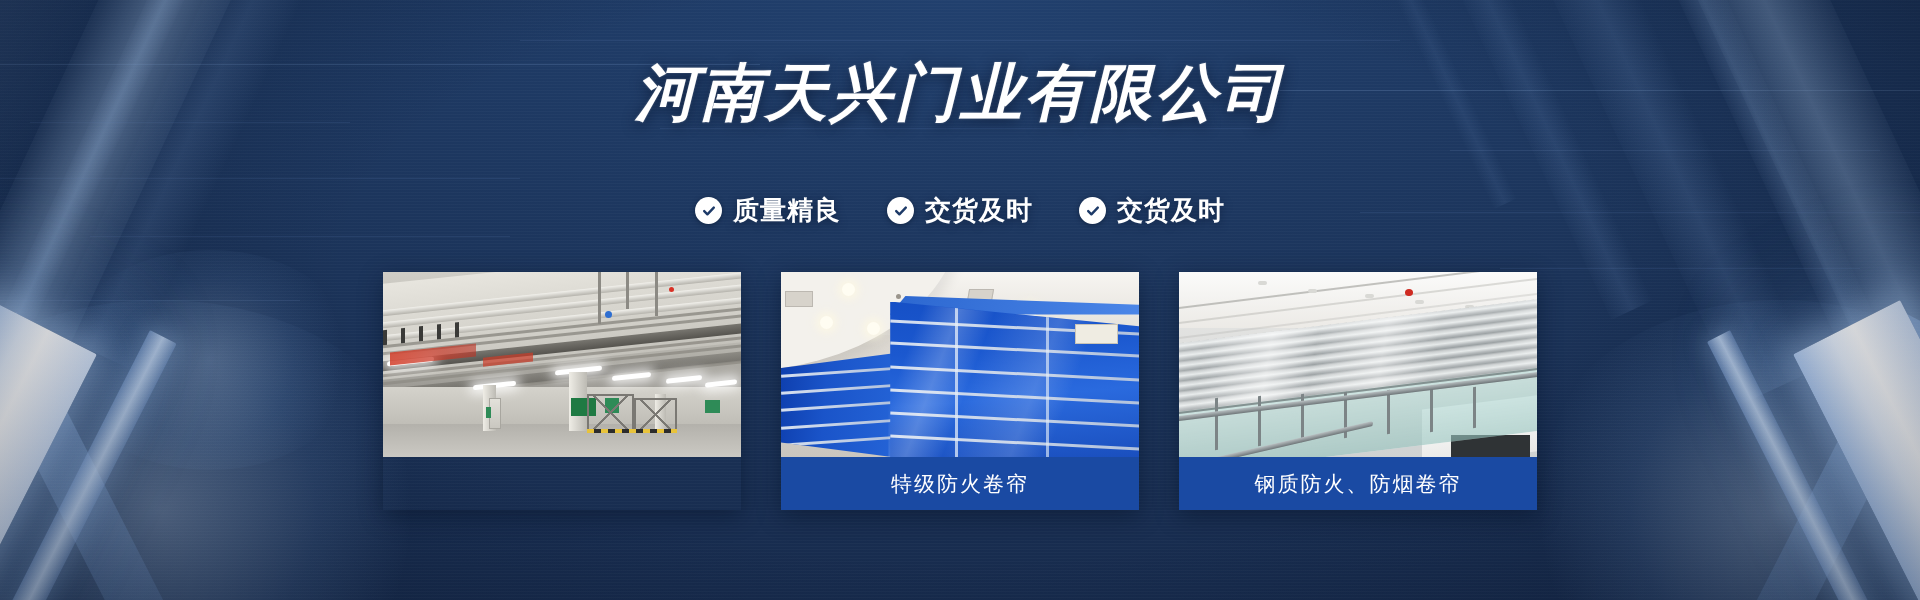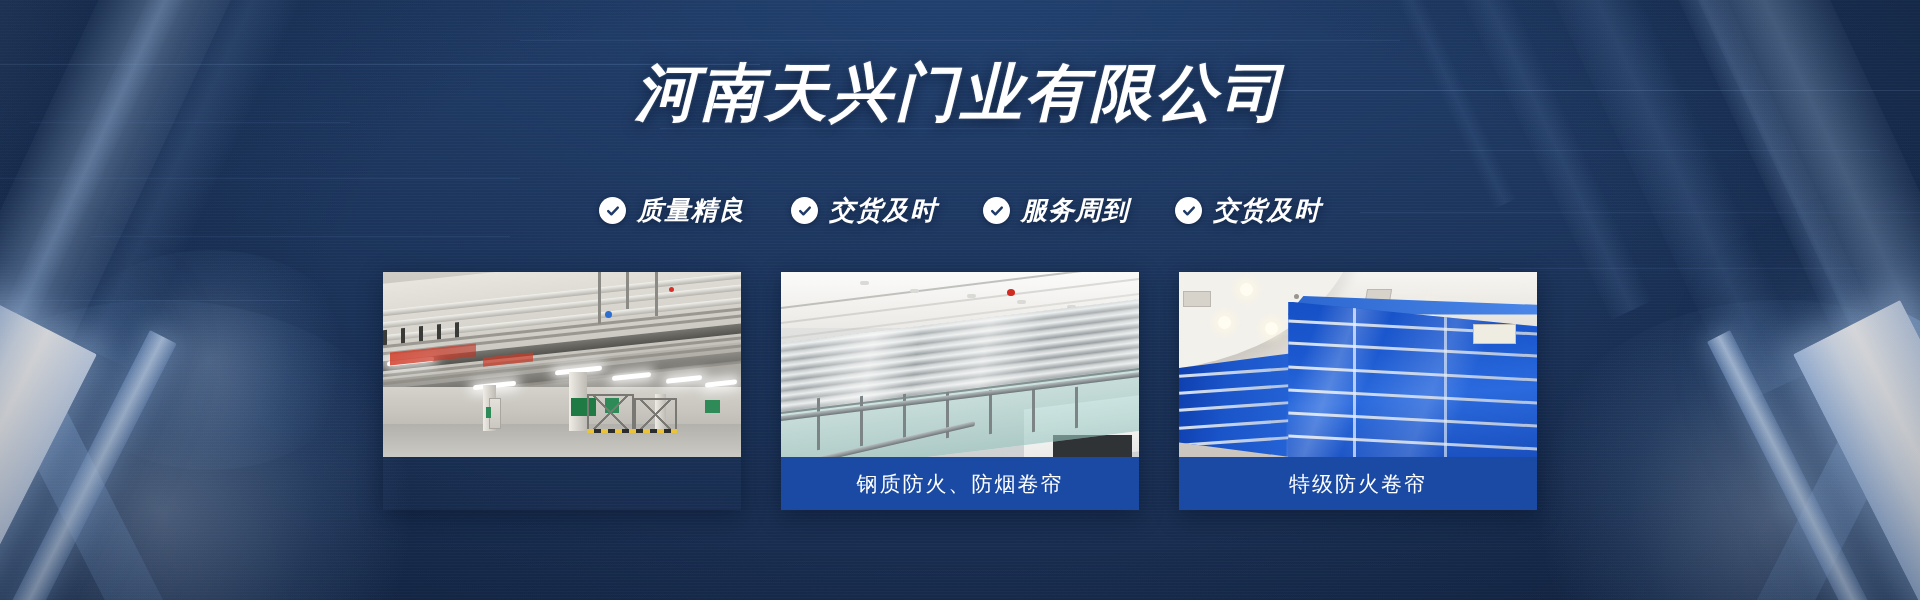--- a/index.html
+++ b/index.html
@@ -119,21 +119,21 @@
   }
   .feature{ display:flex; align-items:center; gap:11px; }
   .chk{
     width:27px; height:27px; border-radius:50%;
     background:#ffffff; flex:0 0 auto;
     display:flex; align-items:center; justify-content:center;
     box-shadow:0 1px 5px rgba(6,18,40,0.5);
   }
   .chk svg{ display:block; }
   .feature-label{
-    font-size:26px; font-weight:700; font-style:italic; color:#ffffff;
+    font-size:26px; font-weight:700; color:#ffffff;
     letter-spacing:1px; white-space:nowrap;
     font-family:"DejaVu Sans","Liberation Sans",sans-serif;
     text-shadow:0 2px 8px rgba(8,22,48,0.6);
   }
 
   .cards{
     position:absolute; left:0; right:0; top:272px;
     display:flex; justify-content:center; gap:40px;
   }
   .card{
@@ -310,28 +310,20 @@
 
       <div class="feature">
         <span class="chk">
           <svg width="16" height="16" viewBox="0 0 16 16" aria-hidden="true">
             <path d="M3.2 8.1 L6.4 11.3 L12.8 4.6" fill="none" stroke="#1d3a68" stroke-width="2.4" stroke-linecap="round" stroke-linejoin="round"></path>
           </svg>
         </span>
         <span class="feature-label">交货及时</span>
       </div>
 
-      <div class="feature">
-        <span class="chk">
-          <svg width="16" height="16" viewBox="0 0 16 16" aria-hidden="true">
-            <path d="M3.2 8.1 L6.4 11.3 L12.8 4.6" fill="none" stroke="#1d3a68" stroke-width="2.4" stroke-linecap="round" stroke-linejoin="round"></path>
-          </svg>
-        </span>
-        <span class="feature-label">服务周到</span>
-      </div>
 
       <div class="feature">
         <span class="chk">
           <svg width="16" height="16" viewBox="0 0 16 16" aria-hidden="true">
             <path d="M3.2 8.1 L6.4 11.3 L12.8 4.6" fill="none" stroke="#1d3a68" stroke-width="2.4" stroke-linecap="round" stroke-linejoin="round"></path>
           </svg>
         </span>
         <span class="feature-label">交货及时</span>
       </div>
 
@@ -387,57 +379,20 @@
             <div style="position:absolute;left:2%;top:41%;width:24%;height:7%;
                         background:linear-gradient(90deg,rgba(210,60,40,.85),rgba(190,50,35,.6));
                         transform:skewY(-6deg);"></div>
             <div style="position:absolute;left:28%;top:45%;width:14%;height:5%;
                         background:rgba(205,60,40,.7);transform:skewY(-6deg);"></div>
             <div style="position:absolute;left:0;top:29%;width:22%;height:8%;
                         background:repeating-linear-gradient(90deg,#3a3a38 0 4px,transparent 4px 18px);
                         transform:skewY(-6deg);"></div>
           </div>
         </div>
-      </div>
-
-      <div class="card">
-        <div class="photo">
-          <div class="rs">
-            <div class="rs-ceil"></div>
-            <div class="rs-ceilline" style="left:-5%; top:7%;  width:110%;"></div>
-            <div class="rs-ceilline" style="left:-5%; top:15%; width:110%; opacity:.55;"></div>
-            <div class="rs-ceilline" style="left:-5%; top:23%; width:110%; opacity:.4;"></div>
-            <div class="rs-dot" style="left:22%; top:5%;"></div>
-            <div class="rs-dot" style="left:36%; top:9%;"></div>
-            <div class="rs-dot" style="left:52%; top:12%;"></div>
-            <div class="rs-dot" style="left:66%; top:15%;"></div>
-            <div class="rs-dot" style="left:80%; top:18%;"></div>
-            <div class="rs-dot" style="left:88%; top:21%;"></div>
-            <div class="rs-red" style="left:63%; top:9%;"></div>
-            <div class="rs-red" style="left:72%; top:32%;"></div>
-
-            <div class="rs-panel"></div>
-            <div class="rs-sheen"></div>
-
-            <div class="rs-white"></div>
-            <div class="rs-dark"></div>
-
-            <div class="rs-glass"></div>
-            <div class="rs-post" style="left:10%; bottom:4%;  height:28%;"></div>
-            <div class="rs-post" style="left:22%; bottom:6%;  height:27%;"></div>
-            <div class="rs-post" style="left:34%; bottom:8%;  height:26%;"></div>
-            <div class="rs-post" style="left:46%; bottom:10%; height:25%;"></div>
-            <div class="rs-post" style="left:58%; bottom:12%; height:24%;"></div>
-            <div class="rs-post" style="left:70%; bottom:14%; height:23%;"></div>
-            <div class="rs-post" style="left:82%; bottom:16%; height:22%;"></div>
-            <div class="rs-hand" style="left:-2%; top:66%; width:104%;"></div>
-            <div class="rs-hand" style="left:-4%; bottom:4%; width:58%; transform:skewY(-13deg);"></div>
-          </div>
-        </div>
-        <div class="caption">钢质防火、防烟卷帘</div>
       </div>
 
       <div class="card">
         <div class="photo">
           <div class="fc">
             <div class="fc-ceil"></div>
             <div class="fc-arc"></div>
             <div class="fc-spot" style="left:17%; top:6%;"></div>
             <div class="fc-spot" style="left:11%; top:24%;"></div>
             <div class="fc-spot" style="left:24%; top:27%;"></div>
@@ -466,15 +421,52 @@
               <div style="position:absolute;left:26%;top:0;width:3px;height:100%;background:rgba(225,235,248,.75);"></div>
               <div style="position:absolute;left:62%;top:0;width:3px;height:100%;background:rgba(225,235,248,.65);"></div>
             </div>
             <div class="fc-sheen"></div>
             <div class="fc-tag" style="right:6%; top:28%; width:12%; height:11%;"></div>
           </div>
         </div>
         <div class="caption">特级防火卷帘</div>
       </div>
 
+      <div class="card">
+        <div class="photo">
+          <div class="rs">
+            <div class="rs-ceil"></div>
+            <div class="rs-ceilline" style="left:-5%; top:7%;  width:110%;"></div>
+            <div class="rs-ceilline" style="left:-5%; top:15%; width:110%; opacity:.55;"></div>
+            <div class="rs-ceilline" style="left:-5%; top:23%; width:110%; opacity:.4;"></div>
+            <div class="rs-dot" style="left:22%; top:5%;"></div>
+            <div class="rs-dot" style="left:36%; top:9%;"></div>
+            <div class="rs-dot" style="left:52%; top:12%;"></div>
+            <div class="rs-dot" style="left:66%; top:15%;"></div>
+            <div class="rs-dot" style="left:80%; top:18%;"></div>
+            <div class="rs-dot" style="left:88%; top:21%;"></div>
+            <div class="rs-red" style="left:63%; top:9%;"></div>
+            <div class="rs-red" style="left:72%; top:32%;"></div>
+
+            <div class="rs-panel"></div>
+            <div class="rs-sheen"></div>
+
+            <div class="rs-white"></div>
+            <div class="rs-dark"></div>
+
+            <div class="rs-glass"></div>
+            <div class="rs-post" style="left:10%; bottom:4%;  height:28%;"></div>
+            <div class="rs-post" style="left:22%; bottom:6%;  height:27%;"></div>
+            <div class="rs-post" style="left:34%; bottom:8%;  height:26%;"></div>
+            <div class="rs-post" style="left:46%; bottom:10%; height:25%;"></div>
+            <div class="rs-post" style="left:58%; bottom:12%; height:24%;"></div>
+            <div class="rs-post" style="left:70%; bottom:14%; height:23%;"></div>
+            <div class="rs-post" style="left:82%; bottom:16%; height:22%;"></div>
+            <div class="rs-hand" style="left:-2%; top:66%; width:104%;"></div>
+            <div class="rs-hand" style="left:-4%; bottom:4%; width:58%; transform:skewY(-13deg);"></div>
+          </div>
+        </div>
+        <div class="caption">钢质防火、防烟卷帘</div>
+      </div>
+
     </div>
   </div>
 </div>
 
 </body></html>

